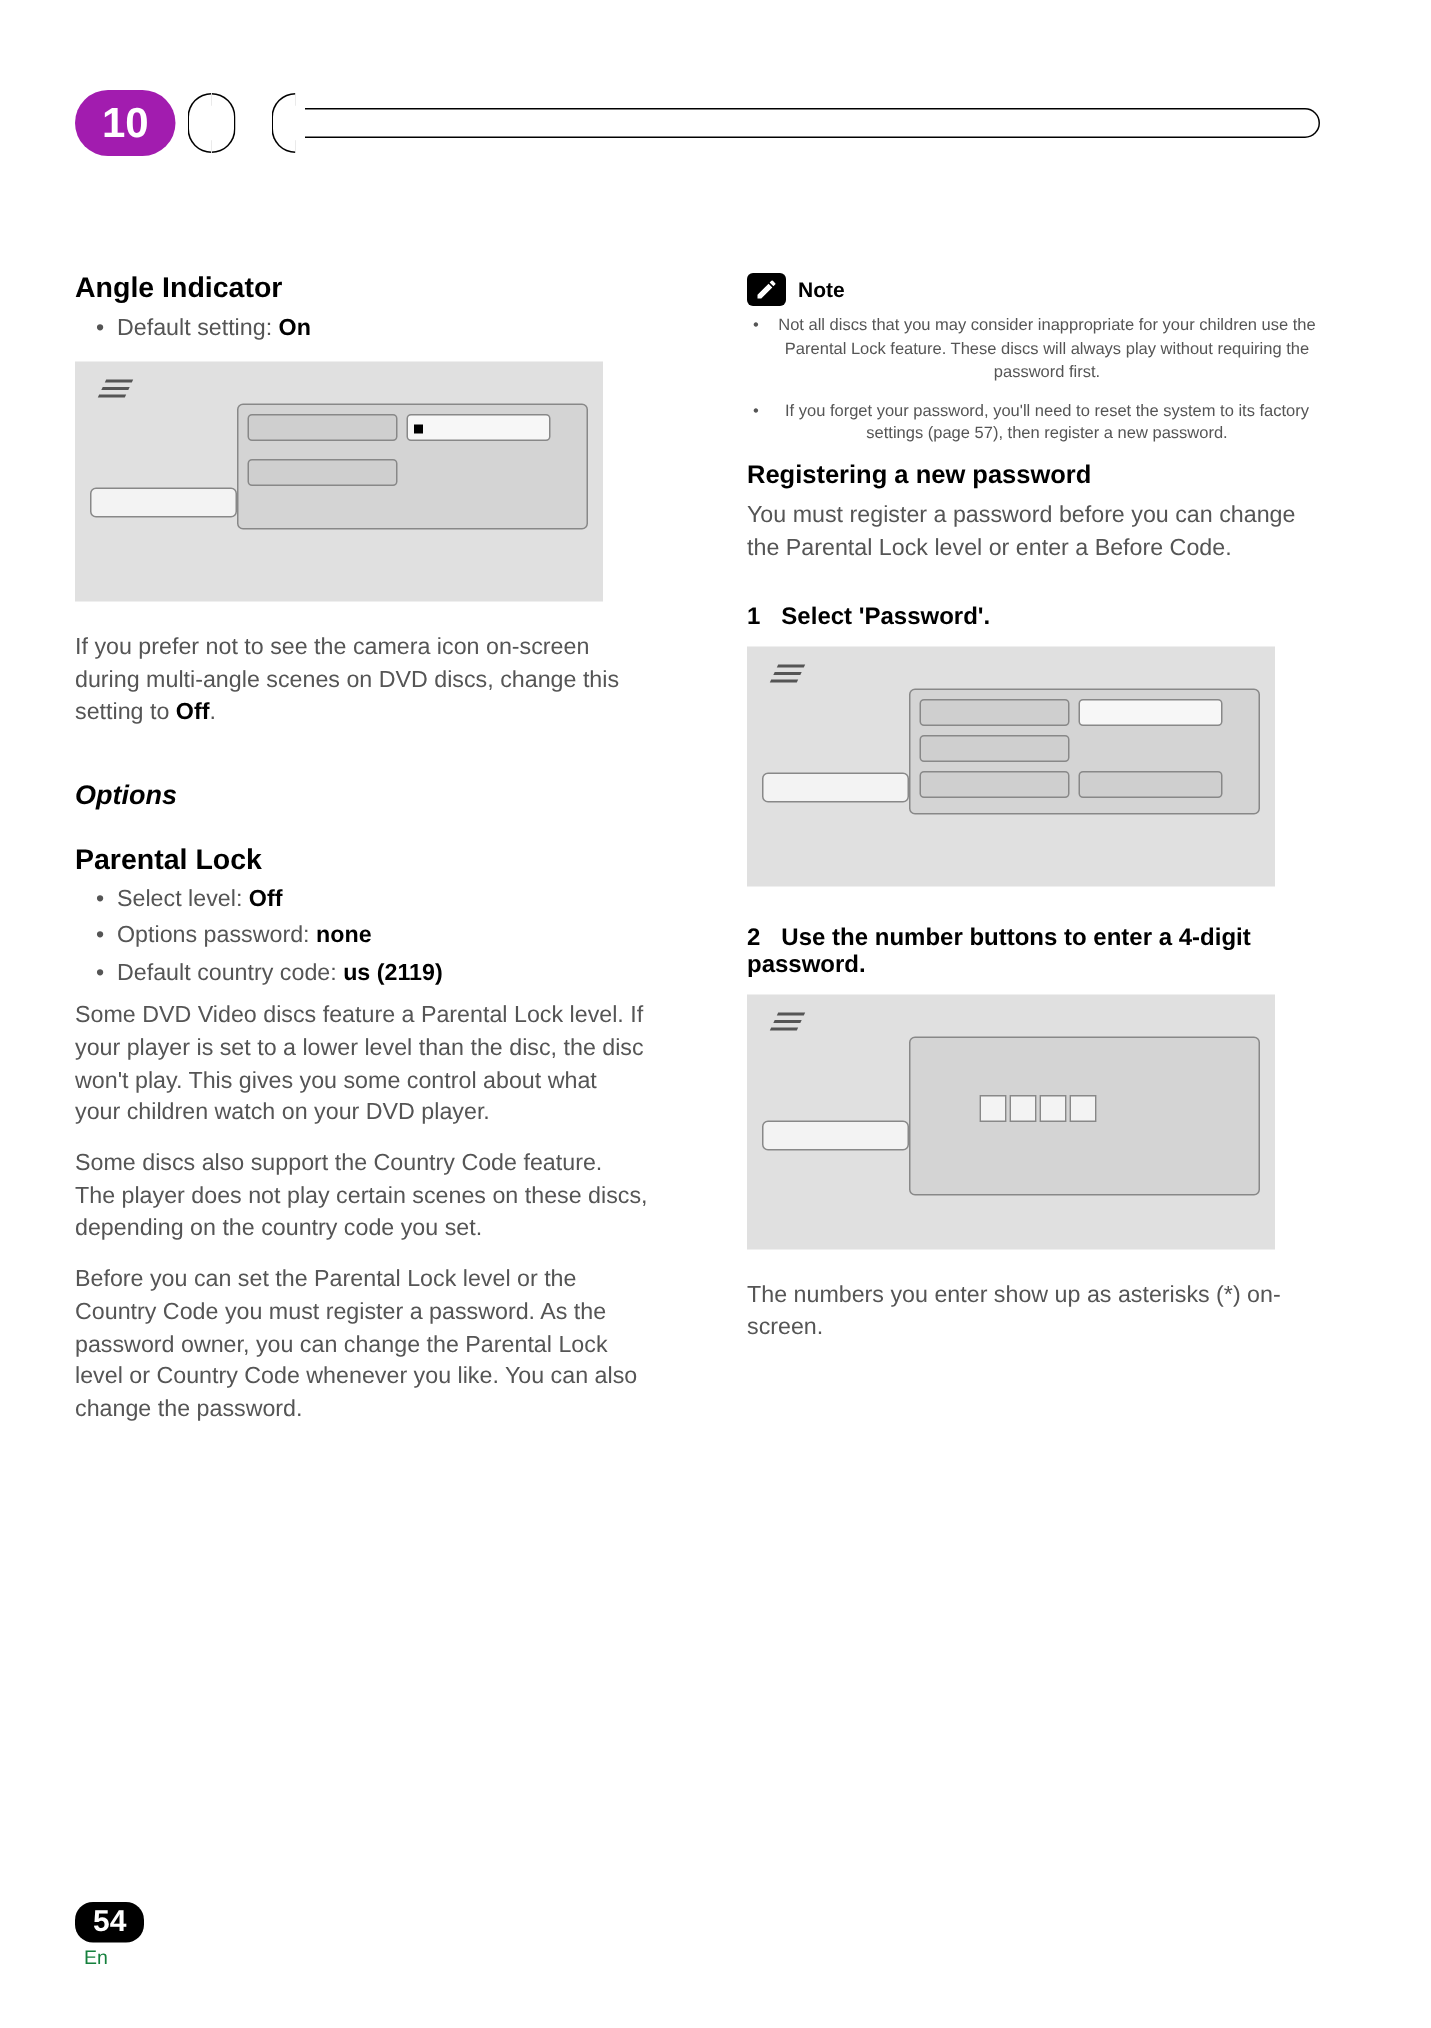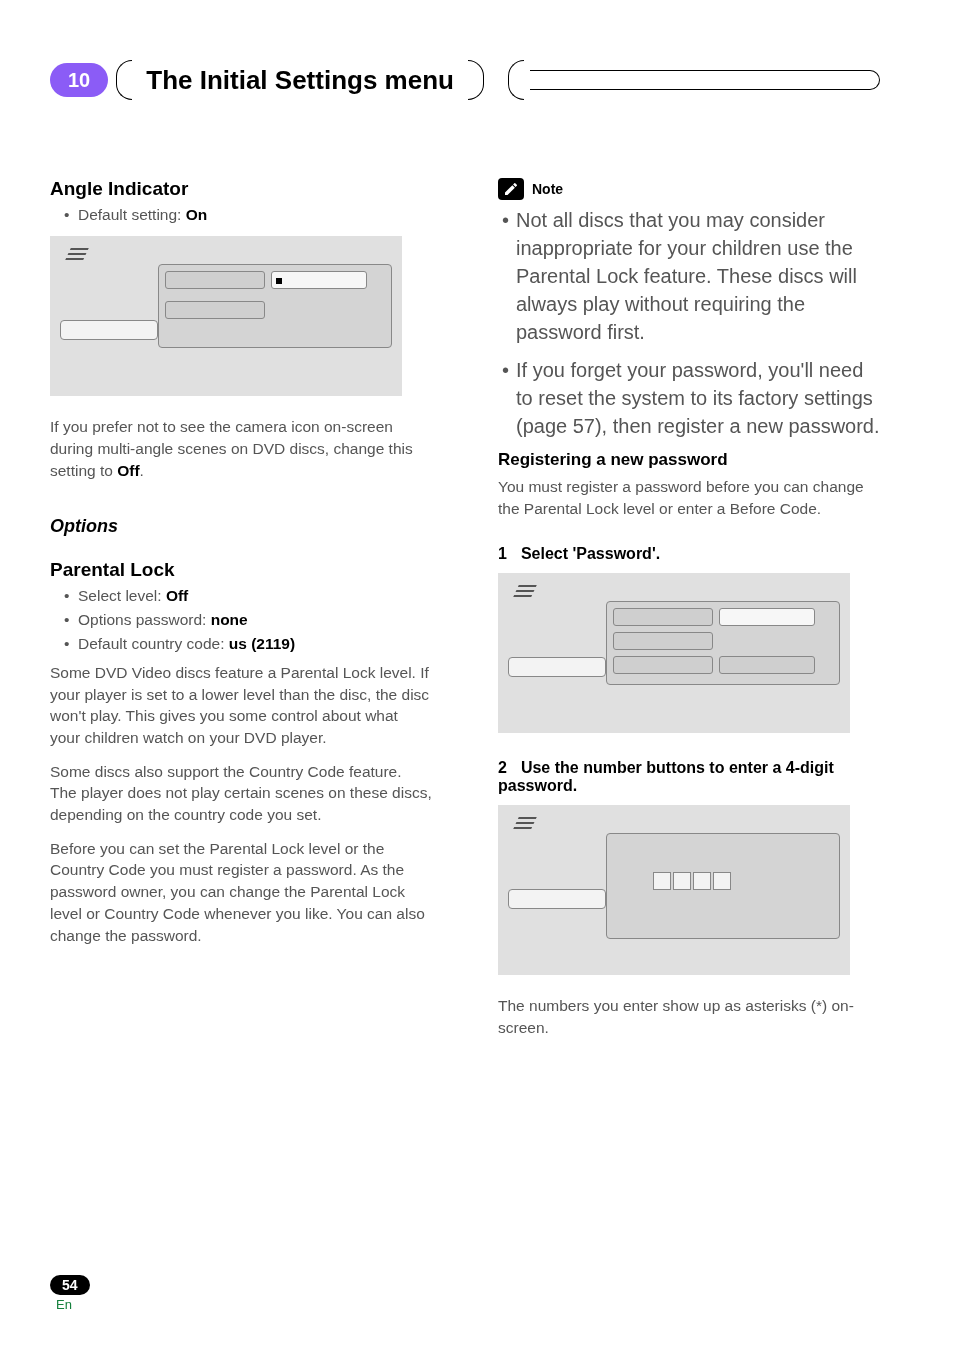--- a/index.html
+++ b/index.html
@@ -13,24 +13,24 @@
     padding: 60px 74px 40px 50px;
   }
 
   .header-area {
     display: flex;
     align-items: center;
     gap: 8px;
     margin-bottom: 78px;
   }
   .chapter-badge {
-    background: #8b5cf6;
+    background: #a21caf;
     color: #fff;
     font-weight: bold;
-    font-size: 20px;
+    font-size: 28px;
     border-radius: 22px;
     padding: 4px 18px;
     line-height: 1.3;
   }
   .title-wrap {
     display: flex;
     align-items: center;
     gap: 0;
     flex: 1;
   }
@@ -163,44 +163,43 @@
     display:flex; align-items:center; gap:8px; margin-bottom:6px;
   }
   .note-icon{
     width:26px;height:22px;background:#000;border-radius:4px;
     display:flex;align-items:center;justify-content:center;
   }
   .note-icon svg{width:16px;height:16px;}
   .note-label{font-weight:bold;font-size:14px;}
 
   ul.note-bullets{list-style:none;padding-left:18px;}
-  ul.note-bullets li{font-size:20px;color:#555;line-height:1.4;margin-bottom:10px;position:relative;}
+  ul.note-bullets li{font-size:11px;color:#555;line-height:1.4;margin-bottom:10px;position:relative;text-align:center;}
   ul.note-bullets li::before{content:"•";position:absolute;left:-14px;color:#555;}
 
   .step-line{font-size:16px;font-weight:bold;margin-top:26px;margin-bottom:8px;}
   .step-line .num{margin-right:14px;}
 
   .page-footer{
     position:absolute;
     left:50px; bottom:40px;
   }
   .page-badge{
-    background:#000;color:#fff;font-weight:bold;font-size:14px;
+    background:#000;color:#fff;font-weight:bold;font-size:20px;
     border-radius:12px;padding:2px 12px;display:inline-block;
   }
   .page-lang{font-size:13px;color:#15803d;margin-top:2px;margin-left:6px;}
 </style>
 </head>
 <body>
 
 <div class="header-area">
   <div class="chapter-badge">10</div>
   <div class="title-wrap">
     <span class="left-paren"></span>
-    <span class="title-text">The Initial Settings menu</span>
     <span class="right-paren" style="margin-right:24px;"></span>
     <span class="left-paren"></span>
     <span class="title-line"></span>
   </div>
 </div>
 
 <div class="columns">
 
   <div class="col">
     <h3 class="section">Angle Indicator</h3>

